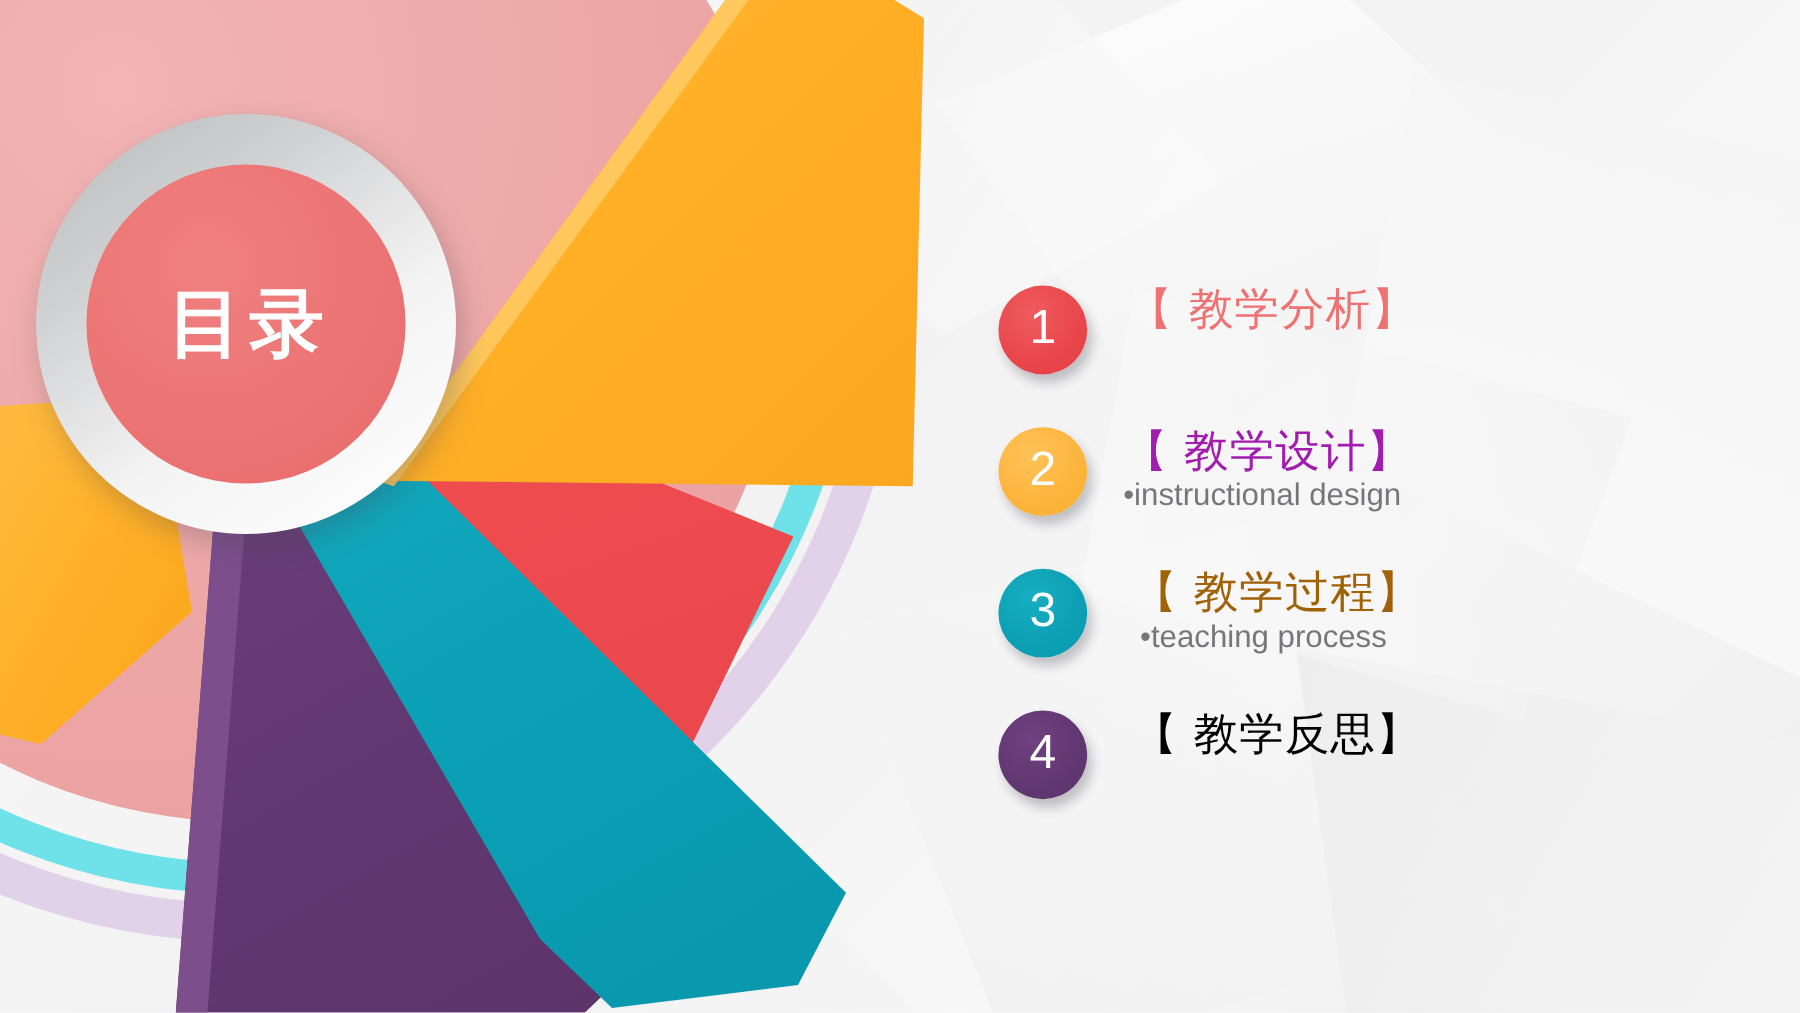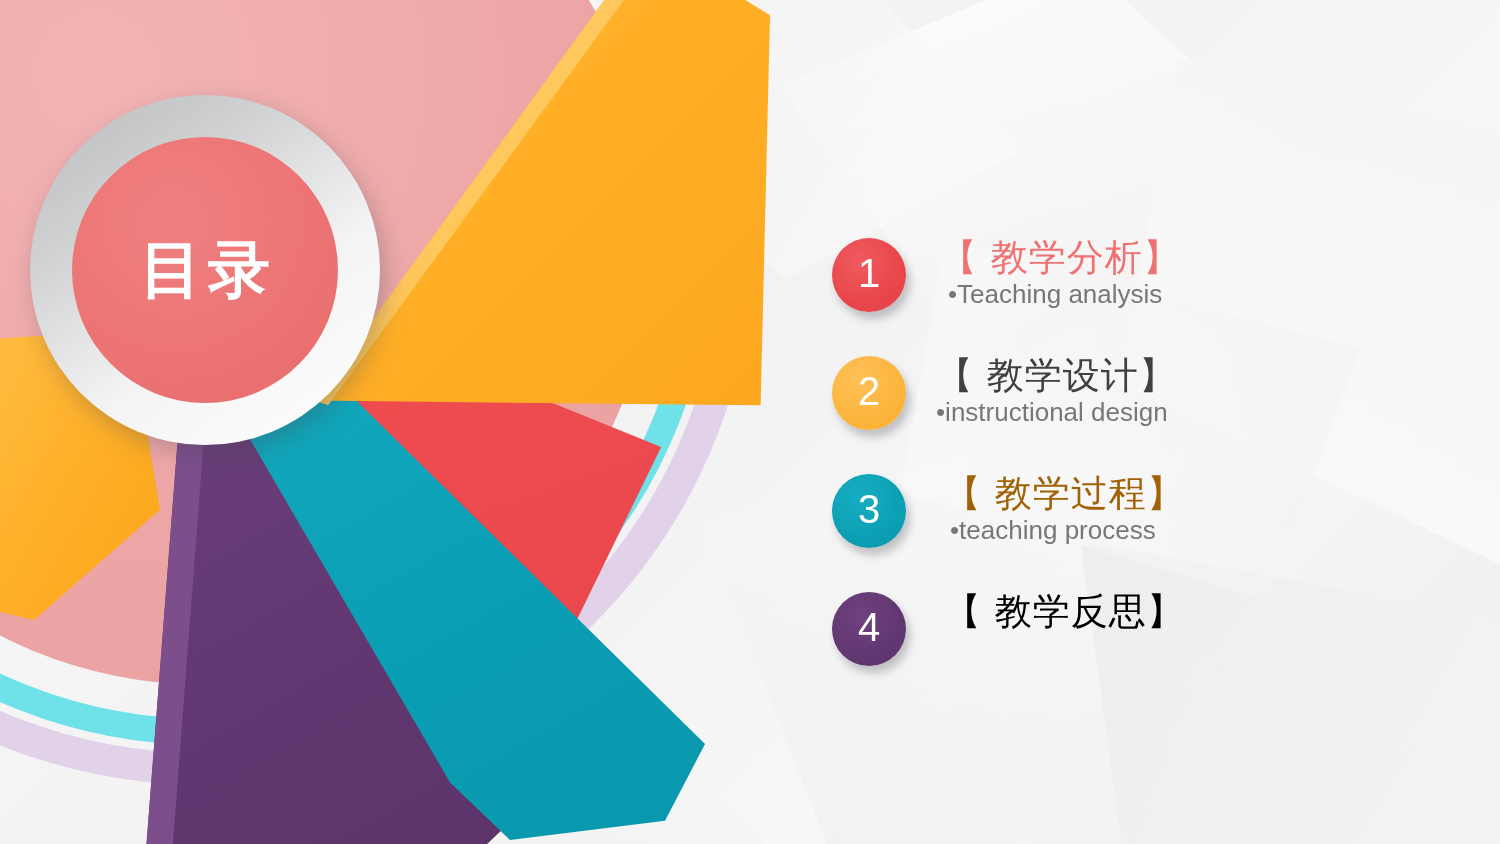--- a/index.html
+++ b/index.html
@@ -276,30 +276,29 @@
   </div>
 
   <div class="list">
 
     <div class="item item-1">
       <div class="num-circle" style="background: radial-gradient(circle at 38% 32%, #ef5b5f 0%, #e8464b 60%, #e44046 100%);">
         <span>1</span>
       </div>
       <div class="item-text">
         <div class="item-title" style="color:#ef7272;">【 教学分析】</div>
-        <div class="item-sub">•Teaching analysis</div>
       </div>
     </div>
 
     <div class="item item-2">
       <div class="num-circle" style="background: radial-gradient(circle at 38% 32%, #ffc258 0%, #fcb43c 60%, #f9ad2e 100%);">
         <span>2</span>
       </div>
       <div class="item-text">
-        <div class="item-title" style="color:#404040;">【 教学设计】</div>
+        <div class="item-title" style="color:#a21caf;">【 教学设计】</div>
         <div class="item-sub">•instructional design</div>
       </div>
     </div>
 
     <div class="item item-3">
       <div class="num-circle" style="background: radial-gradient(circle at 38% 32%, #17aec2 0%, #0c9fb4 60%, #0898ad 100%);">
         <span>3</span>
       </div>
       <div class="item-text">
         <div class="item-title" style="color:#a16207;">【 教学过程】</div>

